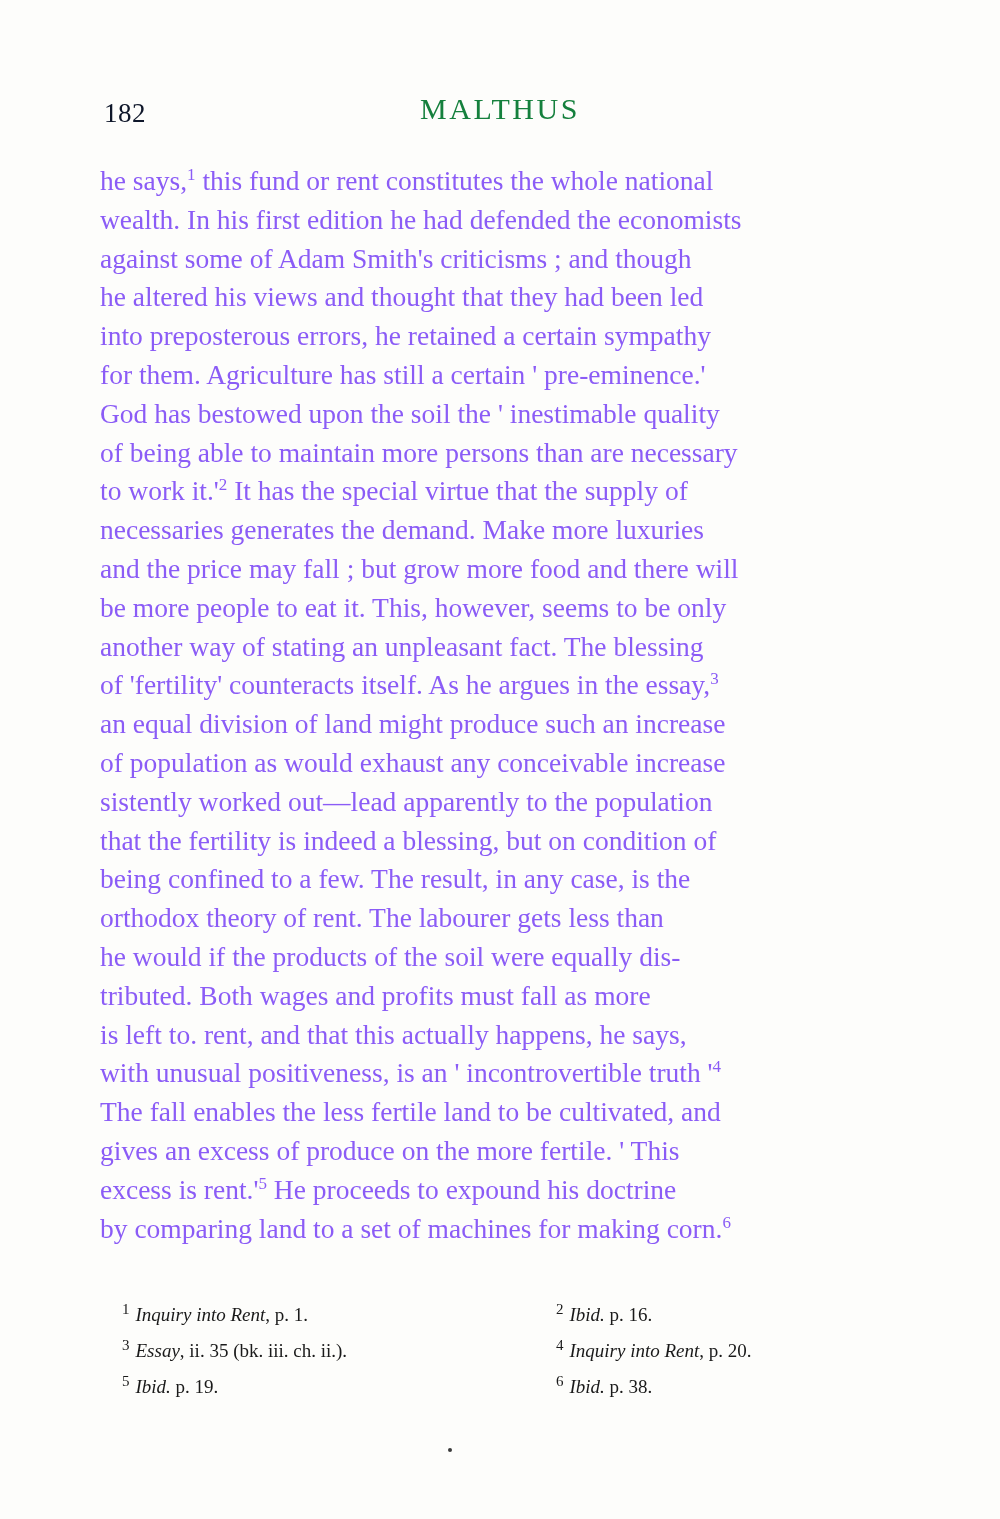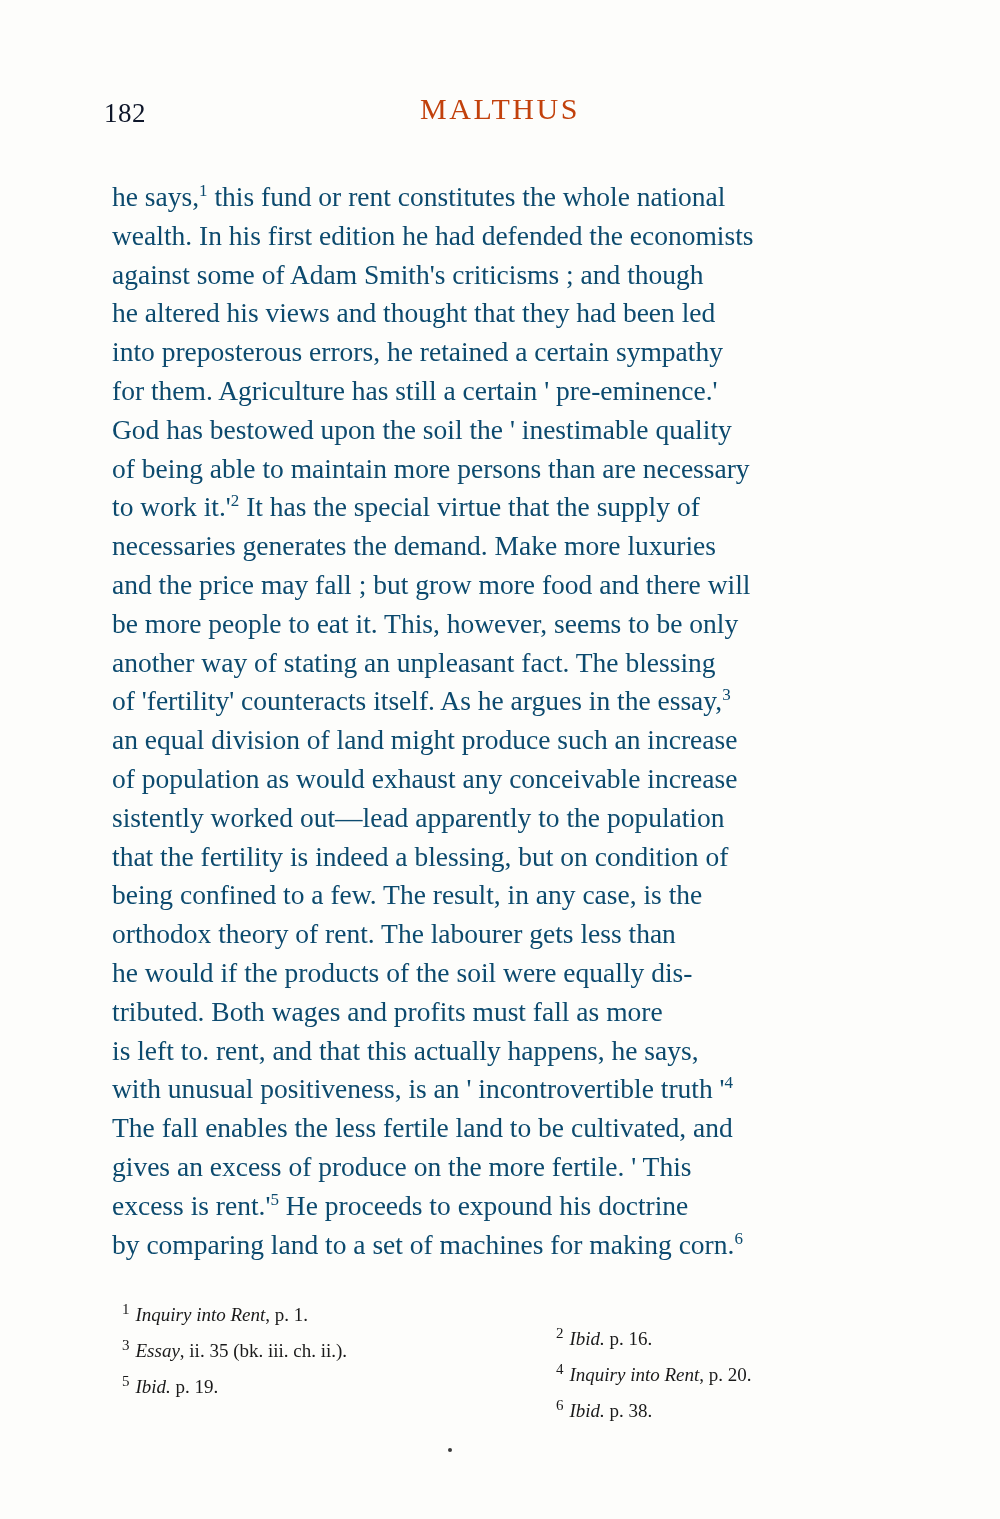--- a/index.html
+++ b/index.html
@@ -39,31 +39,30 @@
     color: #0f172a;
   }
   .running-head {
     position: absolute;
     left: 0;
     top: 0;
     width: 792px;
     text-align: center;
     font-size: 30px;
     letter-spacing: 2.5px;
-    color: #c2410c;
+    color: #15803d;
   }
   .body-text {
     position: absolute;
-    left: 112px;
+    left: 100px;
     top: 162px;
     width: 792px;
     font-size: 27.5px;
     line-height: 38.8px;
-    color: #0c4a6e;
-    margin-top: 16px;
+    color: #8b5cf6;
   }
   .body-text .ln {
     display: block;
     white-space: nowrap;
   }
   .sup {
     font-size: 17px;
     vertical-align: super;
     line-height: 0;
   }
@@ -74,21 +73,21 @@
     width: 792px;
     font-size: 19px;
     line-height: 30px;
     color: #1a1a1a;
   }
   .fn-col {
     position: absolute;
     top: 0;
   }
   .fn-col.left { left: 18px; width: 420px; }
-  .fn-col.right { left: 452px; width: 340px; margin-top: 24px; }
+  .fn-col.right { left: 452px; width: 340px; }
   .fn-row {
     white-space: nowrap;
     margin-bottom: 6px;
   }
   .fn-num {
     font-size: 15px;
     vertical-align: super;
     line-height: 0;
     margin-right: 6px;
   }

